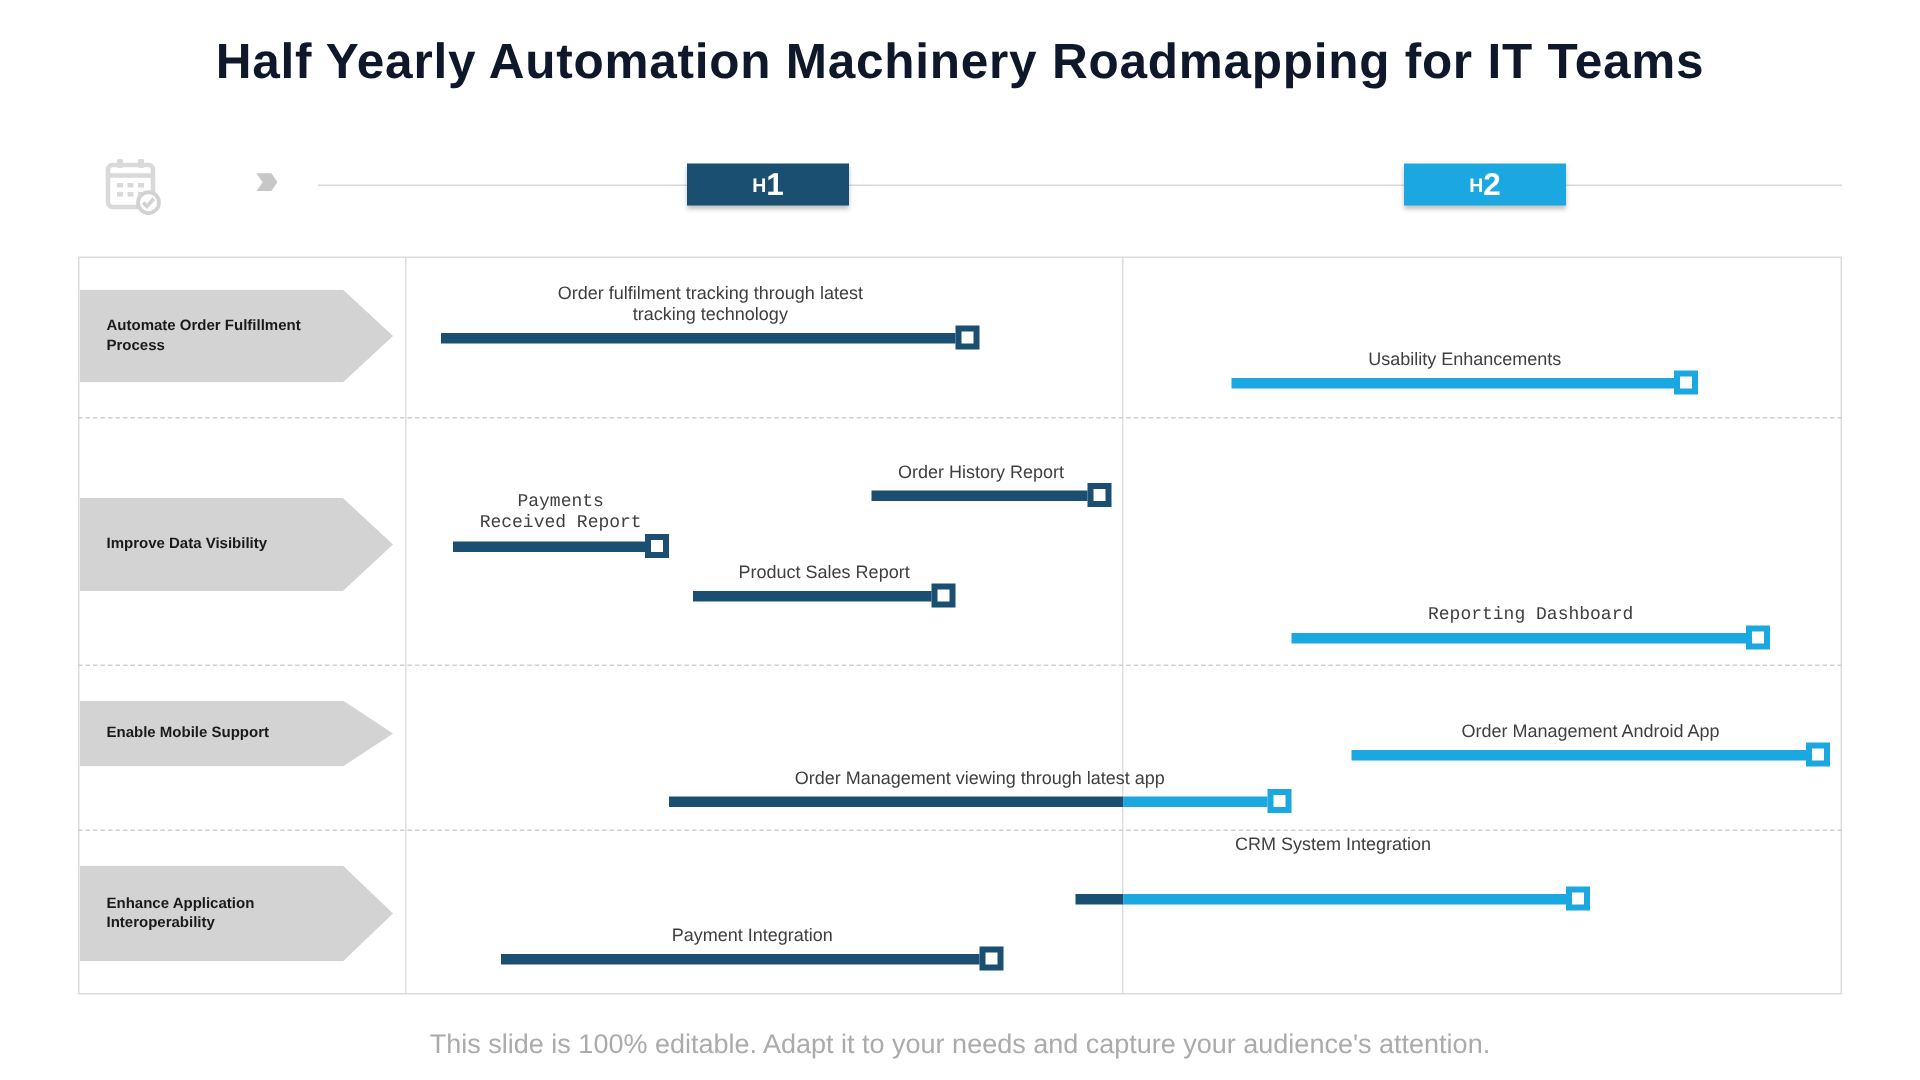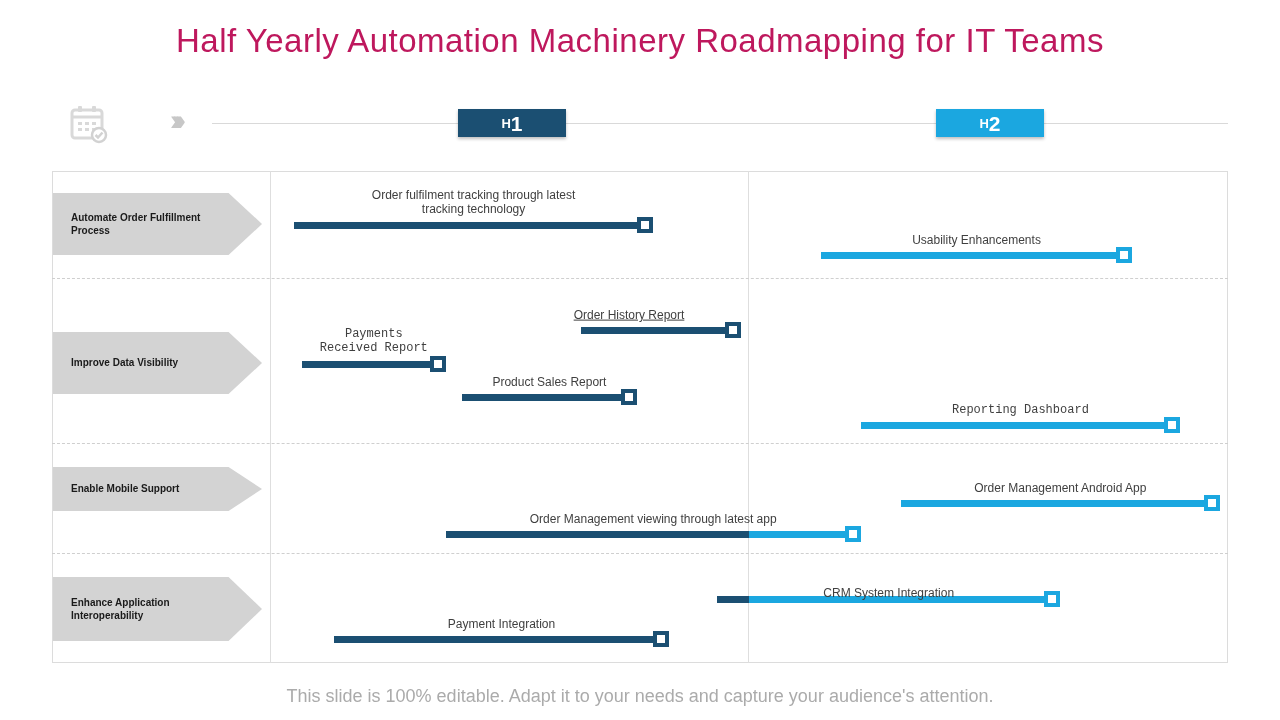--- a/index.html
+++ b/index.html
@@ -1,20 +1,20 @@
 <!DOCTYPE html>
 <html style="--navy: #1b4f72; --cyan: #1ba7e0;"><head>
 <meta charset="utf-8">
 <style>
   html,body{margin:0;padding:0;background:#ffffff;}
   body{width:1280px;height:720px;position:relative;font-family:"Liberation Sans",sans-serif;overflow:hidden;}
   #stage{position:absolute;left:0;top:0;width:1280px;height:720px;}
 
   .title{position:absolute;top:22px;left:0;width:1280px;text-align:center;
-         font-size:33px;font-weight:400;color:#be185d;letter-spacing:.5px;}
+         font-size:33px;font-weight:700;color:#0f172a;letter-spacing:.5px;}
 
   .cal-icon{position:absolute;left:66px;top:102px;}
   .chevrons{position:absolute;left:170px;top:103px;font-size:30px;color:#c7c7c7;
             letter-spacing:-7px;font-weight:700;}
   .tl-line{position:absolute;left:212px;top:123px;width:1016px;height:1px;background:#d9d9d9;}
 
   .hbox{position:absolute;top:109px;width:108px;height:28px;display:flex;align-items:center;
         justify-content:center;color:#fff;box-shadow:0 2px 3px rgba(0,0,0,.25);}
   .hbox .hp{font-size:13px;font-weight:700;}
   .hbox .hn{font-size:21px;font-weight:700;line-height:1;}
@@ -97,21 +97,21 @@
     <div class="task-label" style="left: 473.575px; top: 217px;">Order fulfilment tracking through latest
 tracking technology</div>
     <div class="bar cyan" style="left: 820.85px; width: 304.35px; top: 252px;"></div>
     <div class="marker cyan-b" style="left: 1116.2px; top: 247px;"></div>
     <div class="task-label" style="left: 976.525px; top: 247px;">Usability Enhancements</div>
     <div class="arrow" style="top: 332px; height: 62px;">
       <span>Improve Data Visibility</span>
     </div>
     <div class="bar navy" style="left: 581.35px; width: 152.667px; top: 327px;"></div>
     <div class="marker navy-b" style="left: 725.017px; top: 322px;"></div>
-    <div class="task-label" style="left: 629px; top: 322px; text-decoration: underline;">Order History Report</div>
+    <div class="task-label" style="left: 654px; top: 322px;">Order History Report</div>
     <div class="bar navy" style="left: 301.933px; width: 136.7px; top: 361px;"></div>
     <div class="marker navy-b" style="left: 429.633px; top: 356px;"></div>
     <div class="task-label" style="left: 373.783px; top: 356px; font-family: Liberation Mono, monospace;">Payments
 Received Report</div>
     <div class="bar navy" style="left: 461.6px; width: 168.633px; top: 394px;"></div>
     <div class="marker navy-b" style="left: 621.233px; top: 389px;"></div>
     <div class="task-label" style="left: 549.417px; top: 389px;">Product Sales Report</div>
     <div class="bar cyan" style="left: 860.767px; width: 312.333px; top: 422px;"></div>
     <div class="marker cyan-b" style="left: 1164.1px; top: 417px;"></div>
     <div class="task-label" style="left: 1020.43px; top: 417px; font-family: Liberation Mono, monospace;">Reporting Dashboard</div>
@@ -124,17 +124,17 @@
     <div class="bar navy" style="left: 445.633px; width: 303.367px; top: 531px;"></div>
     <div class="bar cyan" style="left: 749px; width: 104.767px; top: 531px;"></div>
     <div class="marker cyan-b" style="left: 844.767px; top: 526px;"></div>
     <div class="task-label" style="left: 653.2px; top: 526px;">Order Management viewing through latest app</div>
     <div class="arrow" style="top: 577px; height: 64px;">
       <span>Enhance Application Interoperability</span>
     </div>
     <div class="bar navy" style="left: 717.067px; width: 31.9333px; top: 596px;"></div>
     <div class="bar cyan" style="left: 749px; width: 304.35px; top: 596px;"></div>
     <div class="marker cyan-b" style="left: 1044.35px; top: 591px;"></div>
-    <div class="task-label" style="left: 888.708px; top: 600px;">CRM System Integration</div>
+    <div class="task-label" style="left: 888.708px; top: 570px;">CRM System Integration</div>
     <div class="bar navy" style="left: 333.867px; width: 328.3px; top: 636px;"></div>
     <div class="marker navy-b" style="left: 653.167px; top: 631px;"></div>
     <div class="task-label" style="left: 501.517px; top: 631px;">Payment Integration</div>
   </div>
 
 </body></html>

